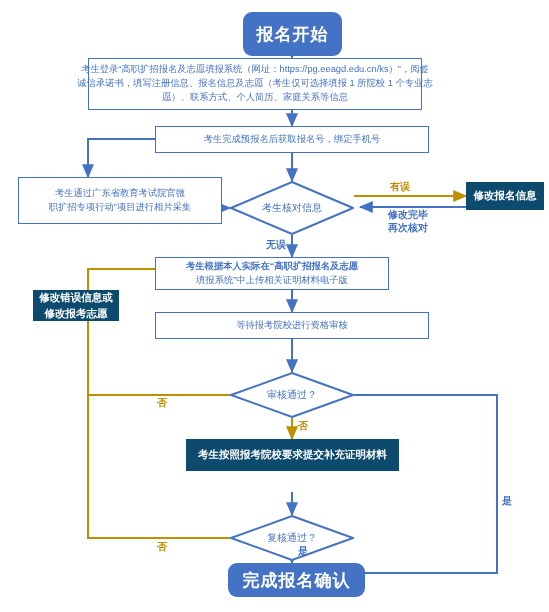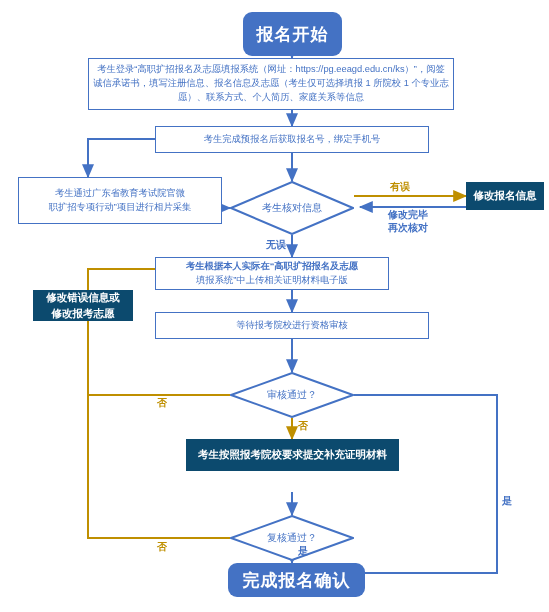--- a/index.html
+++ b/index.html
@@ -150,21 +150,21 @@
       <path d="M88,290 L88,269 L180,269" marker-end="url(#arrowGold)"></path>
 
       <path d="M230,538 L88,538 L88,321"></path>
     </g>
   </svg>
 
   <div class="node terminator" style="left:243px; top:12px; width:99px; height:44px;">
     <span>报名开始</span>
   </div>
 
-  <div class="node process" style="left:88px; top:58px; width:366px; height:52px; flex-direction:column; justify-content:center;">
+  <div class="node process" style="left:88px; top:58px; width:334px; height:52px; flex-direction:column; justify-content:center;">
     <div class="nowrapline">考生登录“高职扩招报名及志愿填报系统（网址：https://pg.eeagd.edu.cn/ks）”，阅签</div>
     <div class="nowrapline">诚信承诺书，填写注册信息、报名信息及志愿（考生仅可选择填报 1 所院校 1 个专业志</div>
     <div class="nowrapline">愿）、联系方式、个人简历、家庭关系等信息</div>
   </div>
 
   <div class="node process" style="left:155px; top:126px; width:274px; height:27px;">
     <span>考生完成预报名后获取报名号，绑定手机号</span>
   </div>
 
   <div class="node process" style="left:18px; top:177px; width:204px; height:47px; flex-direction:column; justify-content:center;">
@@ -192,21 +192,21 @@
     <span>等待报考院校进行资格审核</span>
   </div>
 
   <div class="decision" style="left:230px; top:372px; width:124px; height:46px;">
     <svg width="124" height="46" viewBox="0 0 124 46">
       <polygon points="62,1 123,23 62,45 1,23" fill="#ffffff" stroke="#4472C4" stroke-width="2"></polygon>
     </svg>
     <div class="dlabel">审核通过？</div>
   </div>
 
-  <div class="node goldbox" style="left:33px; top:290px; width:100px; height:31px; flex-direction:column; justify-content:center;">
+  <div class="node goldbox" style="left:33px; top:290px; width:86px; height:31px; flex-direction:column; justify-content:center;">
     <div>修改错误信息或</div>
     <div>修改报考志愿</div>
   </div>
 
   <div class="node goldbox" style="left:186px; top:439px; width:213px; height:32px;">
     <span>考生按照报考院校要求提交补充证明材料</span>
   </div>
 
   <div class="decision" style="left:230px; top:515px; width:124px; height:46px;">
     <svg width="124" height="46" viewBox="0 0 124 46">

